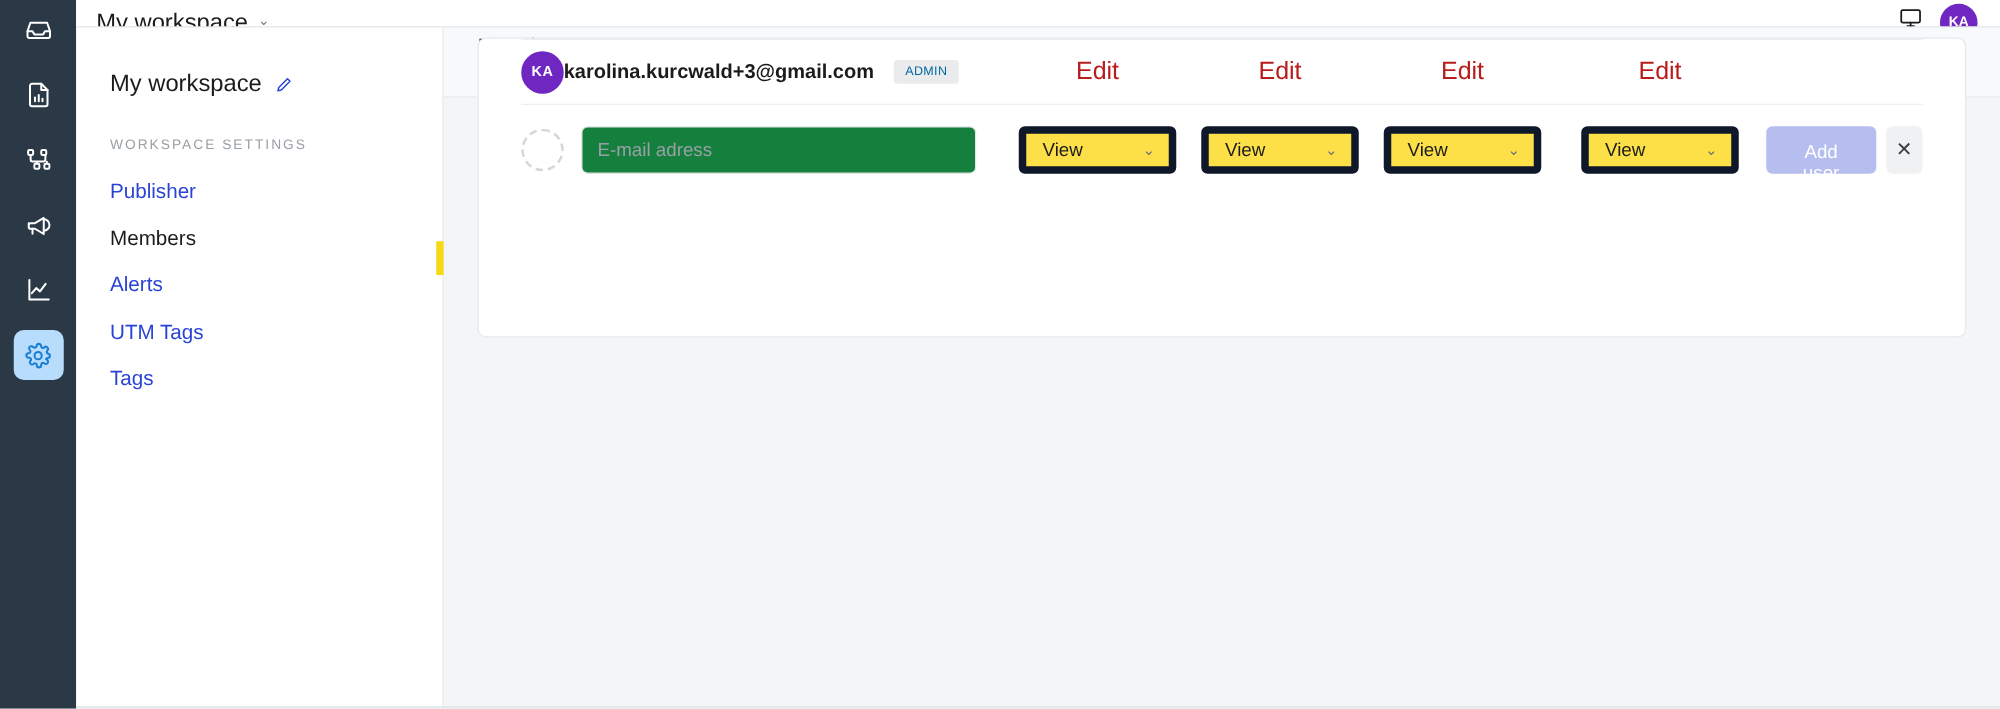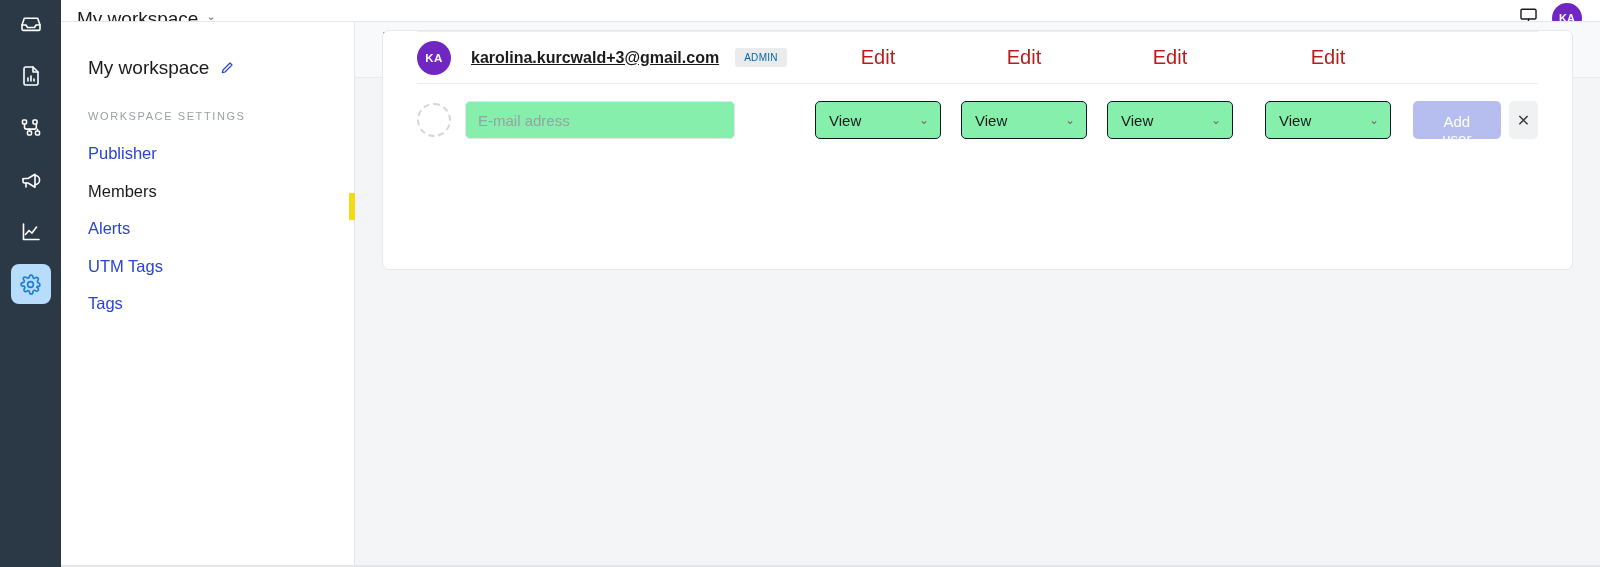--- a/index.html
+++ b/index.html
@@ -87,43 +87,43 @@
     width: 34px; height: 34px; border-radius: 50%;
     background: #7027c2; color: #fff;
     display: flex; align-items: center; justify-content: center;
     font-size: 11.5px; font-weight: 700; letter-spacing: .4px;
   }
   .avatar-ghost {
     width: 34px; height: 34px; border-radius: 50%;
     border: 2px dashed #d4d7da; background: transparent;
   }
   .member-email {
-    margin-left: 20px; font-size: 16px; color: #1b1b1b; font-weight: 700; text-decoration: underline;
+    margin-left: 0; font-size: 16px; color: #1b1b1b; font-weight: 700;
   }
   .badge {
     margin-left: 16px; background: #eaebec; color: #0369a1;
     font-size: 10px; padding: 4px 9px; border-radius: 3px;
     letter-spacing: .3px;
   }
   .edit-link { font-size: 20px; color: #b91c1c; cursor: pointer; }
 
   .add-row { display: flex; align-items: center; height: 72px; }
   .email-input {
-    width: 270px; height: 38px;
+    width: 316px; height: 38px;
     border: 1px solid #e2e4e7; border-radius: 5px;
     padding: 0 12px; font-size: 15px; color: #1b1b1b;
-    font-family: "Liberation Sans", sans-serif; background: #86efac;
+    font-family: "Liberation Sans", sans-serif; background: #15803d;
     outline: none;
   }
   .email-input::placeholder { color: #9aa0a6; }
   .sel-wrap { display: flex; justify-content: center; }
   .select {
     width: 126px; height: 38px;
-    border: 1px solid #0f172a; border-radius: 5px;
-    background: #86efac; display: flex; align-items: center;
+    border: 6px solid #0f172a; border-radius: 5px;
+    background: #fde047; display: flex; align-items: center;
     justify-content: space-between; padding: 0 11px 0 13px;
     font-size: 15px; color: #1b1b1b; cursor: pointer;
   }
   .chev { color: #6b7076; font-size: 12px; line-height: 1; }
   .btn-add {
     height: 38px; padding: 12px 18px; border: none; border-radius: 5px;
     background: #b6bef0; color: #ffffff; font-size: 15px;
     font-family: "Liberation Sans", sans-serif; cursor: pointer;
   }
   .btn-close {

